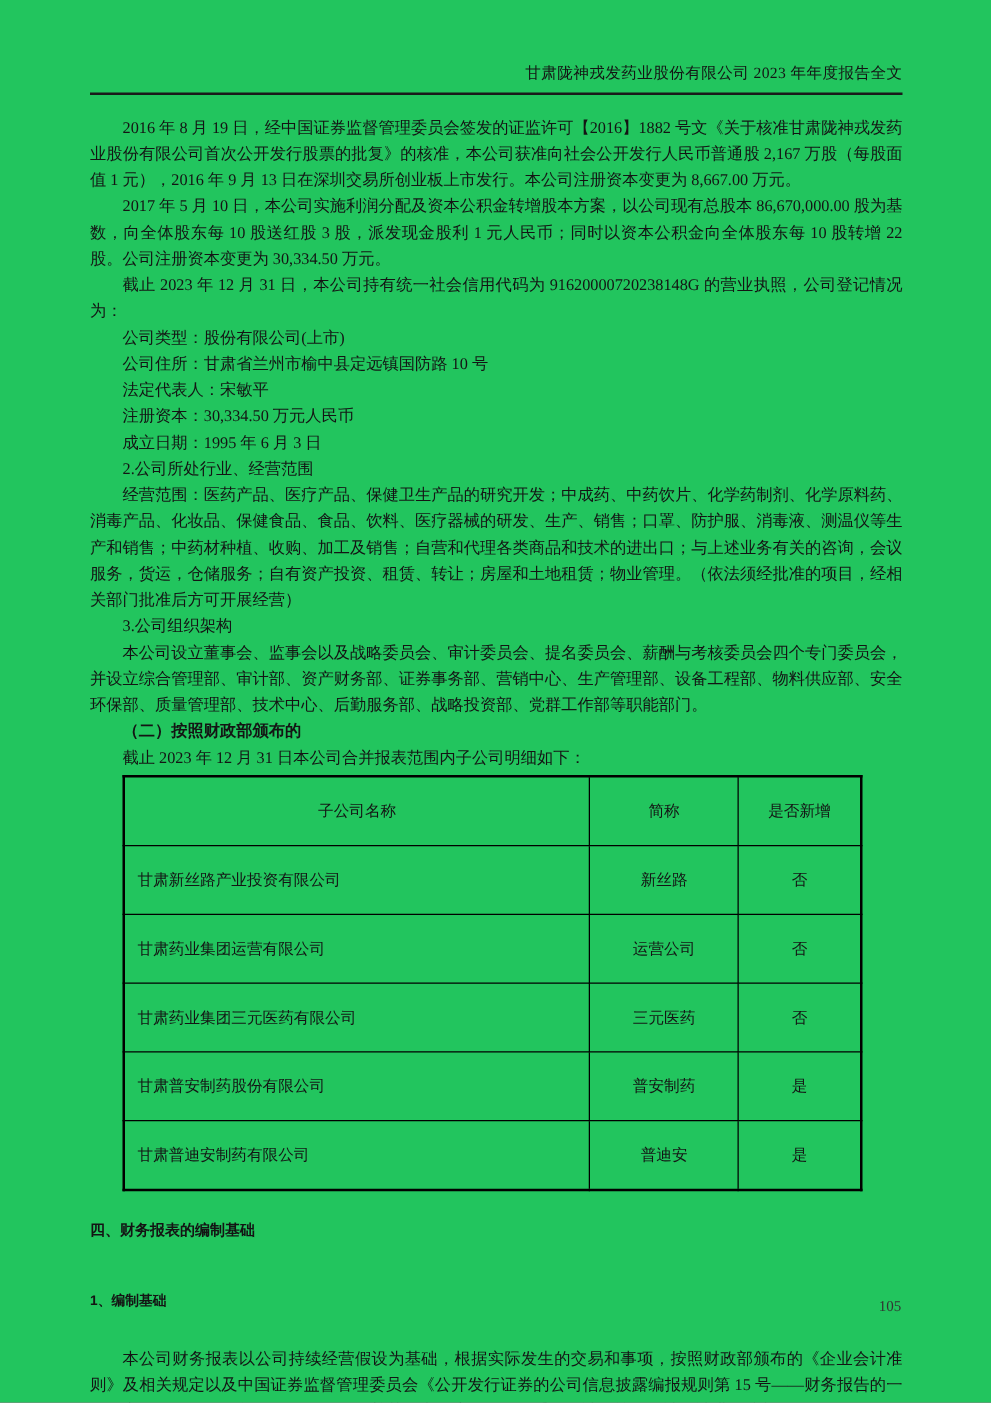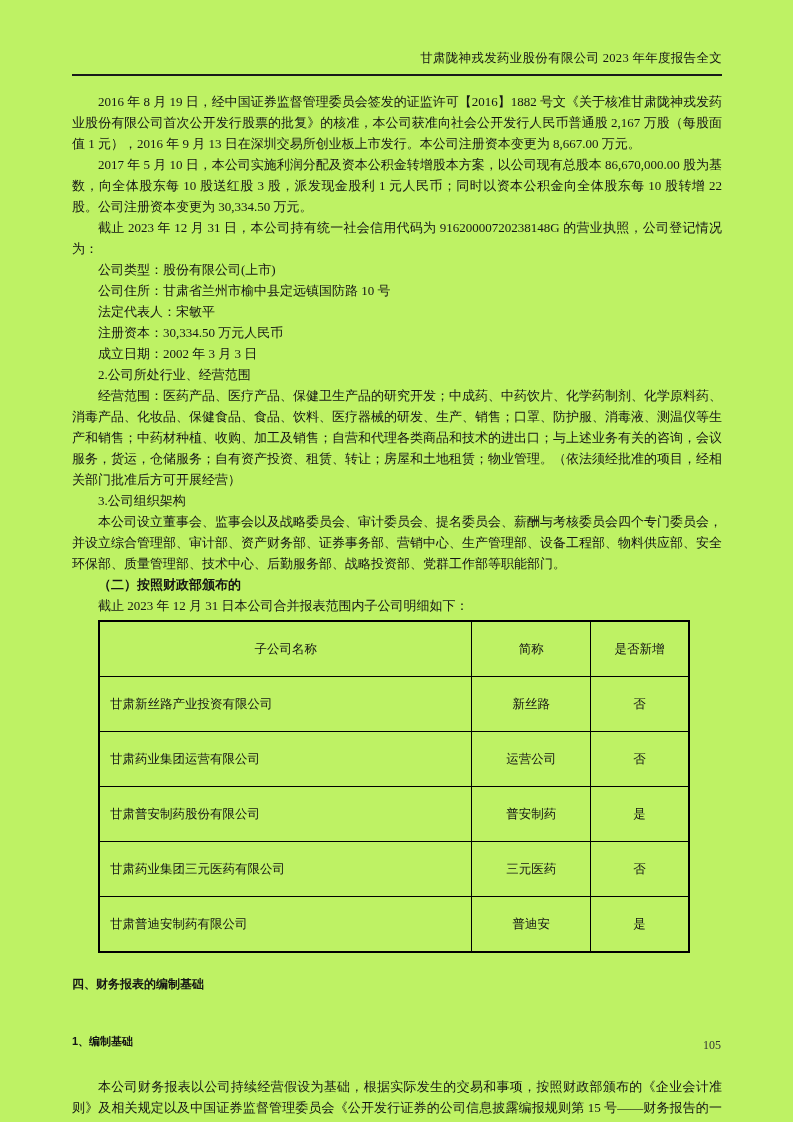--- a/index.html
+++ b/index.html
@@ -1,19 +1,19 @@
 <!DOCTYPE html>
 <html><head>
 <meta charset="utf-8">
 <style>
   html,body{margin:0;padding:0;background:#888;}
   .page{
     position:relative;
     width:793px;height:1122px;
-    background:#bef264;
+    background:#22c55e;
     margin:0 auto;
     font-family:"Liberation Serif","DejaVu Serif",serif;
     color:#141414;
     overflow:hidden;
   }
   .content{
     position:absolute;
     left:72px;width:650px;top:0;
   }
   .page-header{
@@ -88,21 +88,21 @@
 
     <div class="body-text">
       <p class="para">2016 年 8 月 19 日，经中国证券监督管理委员会签发的证监许可【2016】1882 号文《关于核准甘肃陇神戎发药业股份有限公司首次公开发行股票的批复》的核准，本公司获准向社会公开发行人民币普通股 2,167 万股（每股面值 1 元），2016 年 9 月 13 日在深圳交易所创业板上市发行。本公司注册资本变更为 8,667.00 万元。</p>
       <p class="para">2017 年 5 月 10 日，本公司实施利润分配及资本公积金转增股本方案，以公司现有总股本 86,670,000.00 股为基数，向全体股东每 10 股送红股 3 股，派发现金股利 1 元人民币；同时以资本公积金向全体股东每 10 股转增 22 股。公司注册资本变更为 30,334.50 万元。</p>
       <p class="para">截止 2023 年 12 月 31 日，本公司持有统一社会信用代码为 91620000720238148G 的营业执照，公司登记情况为：</p>
 
       <p class="line">公司类型：股份有限公司(上市)</p>
       <p class="line">公司住所：甘肃省兰州市榆中县定远镇国防路 10 号</p>
       <p class="line">法定代表人：宋敏平</p>
       <p class="line">注册资本：30,334.50 万元人民币</p>
-      <p class="line">成立日期：2002 年 3 月 3 日</p>
+      <p class="line">成立日期：1995 年 6 月 3 日</p>
 
       <p class="line">2.公司所处行业、经营范围</p>
       <p class="para">经营范围：医药产品、医疗产品、保健卫生产品的研究开发；中成药、中药饮片、化学药制剂、化学原料药、消毒产品、化妆品、保健食品、食品、饮料、医疗器械的研发、生产、销售；口罩、防护服、消毒液、测温仪等生产和销售；中药材种植、收购、加工及销售；自营和代理各类商品和技术的进出口；与上述业务有关的咨询，会议服务，货运，仓储服务；自有资产投资、租赁、转让；房屋和土地租赁；物业管理。（依法须经批准的项目，经相关部门批准后方可开展经营）</p>
 
       <p class="line">3.公司组织架构</p>
       <p class="para">本公司设立董事会、监事会以及战略委员会、审计委员会、提名委员会、薪酬与考核委员会四个专门委员会，并设立综合管理部、审计部、资产财务部、证券事务部、营销中心、生产管理部、设备工程部、物料供应部、安全环保部、质量管理部、技术中心、后勤服务部、战略投资部、党群工作部等职能部门。</p>
 
       <p class="line bold">（二）按照财政部颁布的</p>
       <p class="para">截止 2023 年 12 月 31 日本公司合并报表范围内子公司明细如下：</p>
 
@@ -122,28 +122,28 @@
           <td class="name-cell">甘肃新丝路产业投资有限公司</td>
           <td>新丝路</td>
           <td>否</td>
         </tr>
         <tr>
           <td class="name-cell">甘肃药业集团运营有限公司</td>
           <td>运营公司</td>
           <td>否</td>
         </tr>
         <tr>
+          <td class="name-cell">甘肃药业集团三元医药有限公司</td>
+          <td>三元医药</td>
+          <td>否</td>
+        </tr>
+        <tr>
           <td class="name-cell">甘肃普安制药股份有限公司</td>
           <td>普安制药</td>
           <td>是</td>
-        </tr>
-        <tr>
-          <td class="name-cell">甘肃药业集团三元医药有限公司</td>
-          <td>三元医药</td>
-          <td>否</td>
         </tr>
         <tr>
           <td class="name-cell">甘肃普迪安制药有限公司</td>
           <td>普迪安</td>
           <td>是</td>
         </tr>
       </tbody>
         </table>
 
       <p class="section-title">四、财务报表的编制基础</p>

